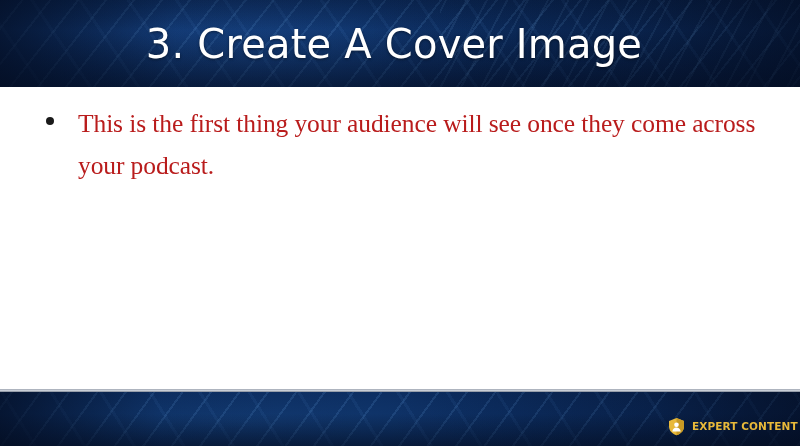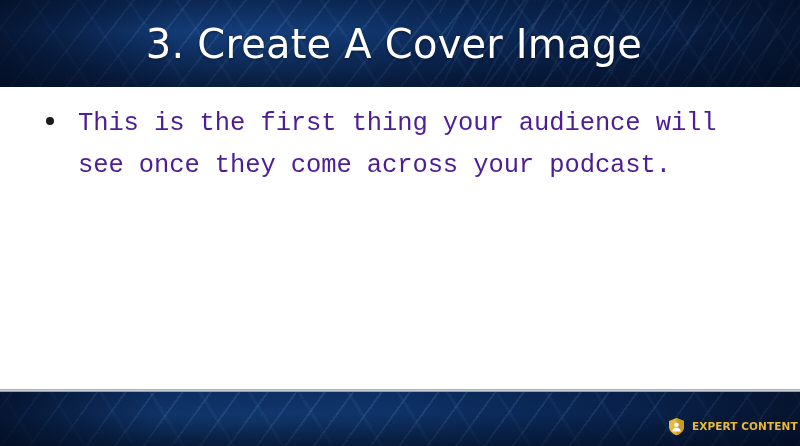--- a/index.html
+++ b/index.html
@@ -126,22 +126,22 @@
   .bullet-dot {
     position: absolute;
     left: 46px;
     top: 14px;
     width: 8px;
     height: 8px;
     border-radius: 50%;
     background: #1a1a1a;
   }
   .bullet-text {
-    color: #4c1d95;
-    font-family: Liberation Mono, monospace;
+    color: #b91c1c;
+    font-family: Liberation Serif, serif;
     font-size: 25.5px;
     font-weight: 400;
     line-height: 42px;
     letter-spacing: -0.1px;
   }
 
   
   .footer-rule {
     position: absolute;
     left: 0;

